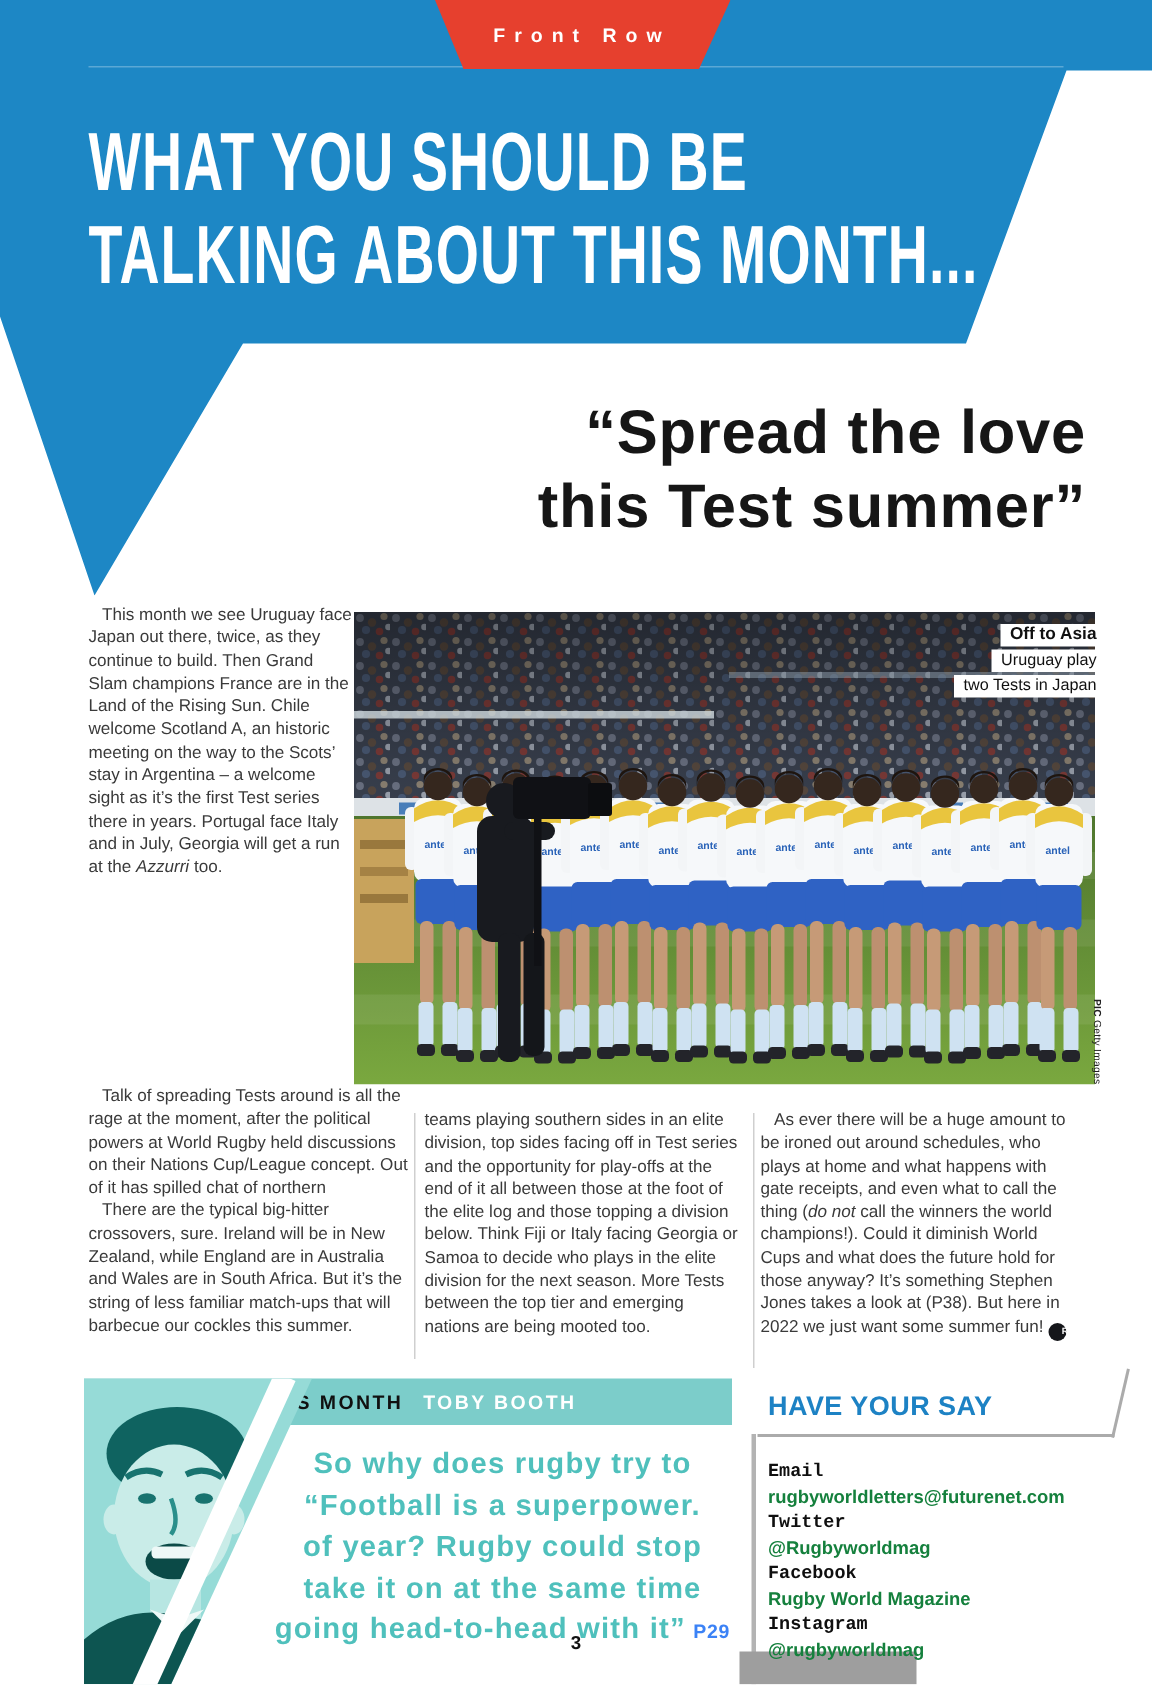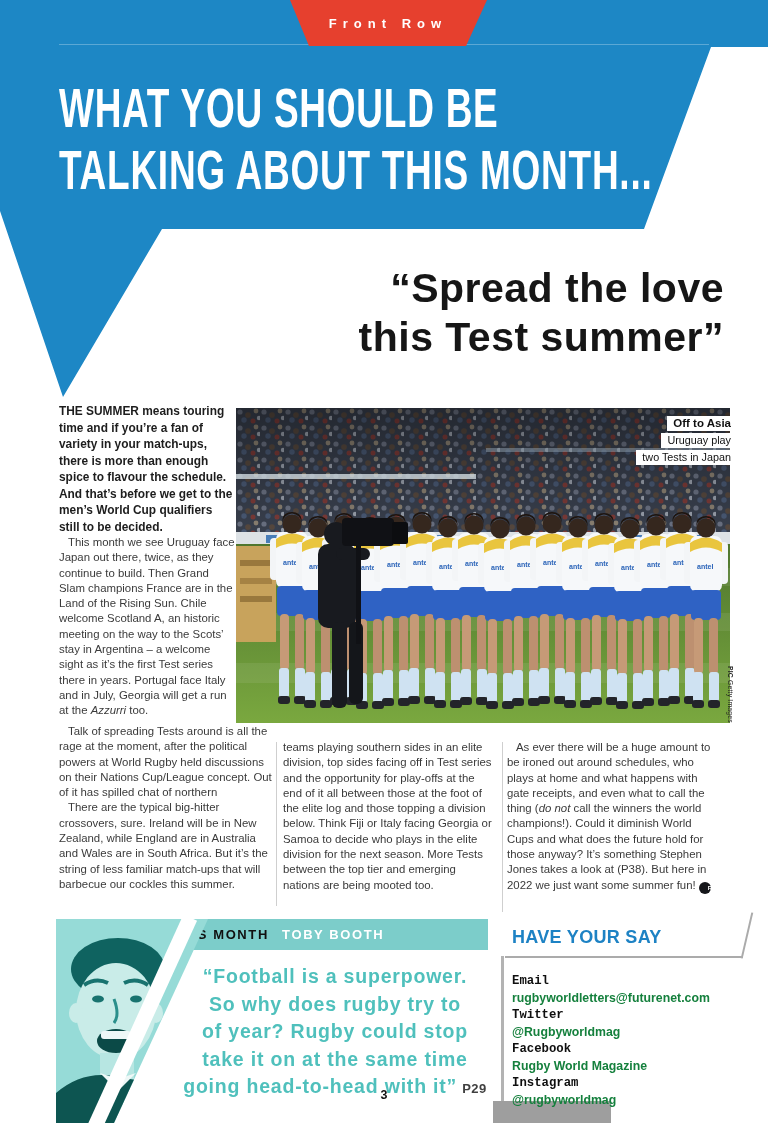--- a/index.html
+++ b/index.html
@@ -57,21 +57,21 @@
   .pull-bar .bar-text { position:absolute; left:116px; top:0; line-height:31px; font-size:13px;
     font-weight:bold; letter-spacing:1.6px; white-space:nowrap; }
   .kicker-left { color:#101010; } .kicker-right { color:#ffffff; margin-left:8px; }
   .tphoto { position:absolute; left:0; top:0; width:160px; height:204px; z-index:2;
     clip-path: polygon(0 0, 152px 0, 58px 204px, 0 204px); }
   .slash { position:absolute; left:78px; top:-12px; width:15px; height:235px; background:#ffffff;
     transform:rotate(24.5deg); }
   .pquote { position:absolute; left:126px; top:44px; width:306px; text-align:center; z-index:3;
     font-weight:bold; font-size:19.5px; line-height:27.5px; letter-spacing:.8px; color:#4fc0bc; }
   .pquote .ln { display:block; }
-  .pageref { color:#404040; font-size:13px; letter-spacing:.5px; margin-left:5px; }
+  .pageref { color:#3b82f6; font-size:13px; letter-spacing:.5px; margin-left:5px; }
 
   
   .hys-title { position:absolute; left:512px; top:927px; color:#1d82c4; font-size:18px;
     font-weight:bold; letter-spacing:.3px; }
   .hys-line { position:absolute; left:505px; top:956px; width:238px; height:2px; background:#ababab; }
   .hys-slash { position:absolute; left:746px; top:912px; width:2px; height:47px; background:#ababab;
     transform:rotate(13deg); }
   .hys-list { position:absolute; left:512px; top:973px; font-size:12.3px; line-height:17px; }
   .hys-label { font-weight:bold; color:#0f0f0f;font-family:Liberation Mono, monospace; }
   .hys-value { color:#15803d;font-weight:bold; }
@@ -92,21 +92,20 @@
   </div>
   <div class="headline-line" id="hl1">WHAT YOU SHOULD BE</div>
   <div class="headline-line" id="hl2">TALKING ABOUT THIS MONTH...</div>
 
   <div class="quote-head">
     <span style="display:block">“Spread the love</span>
     <span style="display:block">this Test summer”</span>
   </div>
 
   <div class="colA bodytxt">
-    <p class="para intro">THE SUMMER means touring time and if you’re a fan of variety in your match-ups, there is more than enough spice to flavour the schedule. And that’s before we get to the men’s World Cup qualifiers still to be decided.</p>
     <p class="para ind"><span>This month we see Uruguay face Japan out there, twice, as they continue to build. Then Grand Slam champions France are in the Land of the Rising Sun. Chile welcome Scotland A, an historic meeting on the way to the Scots’ stay in Argentina – a welcome sight as it’s the first Test series there in years. Portugal face Italy and in July, Georgia will get a run at the </span><span class="it">Azzurri</span><span> too.</span></p>
   </div>
 
   <div class="colB bodytxt">
     <p class="para ind">Talk of spreading Tests around is all the rage at the moment, after the political powers at World Rugby held discussions on their Nations Cup/League concept. Out of it has spilled chat of northern</p>
     <p class="para ind">There are the typical big-hitter crossovers, sure. Ireland will be in New Zealand, while England are in Australia and Wales are in South Africa. But it’s the string of less familiar match-ups that will barbecue our cockles this summer.</p>
   </div>
 
   <div class="colC bodytxt">
     <p class="para">teams playing southern sides in an elite division, top sides facing off in Test series and the opportunity for play-offs at the end of it all between those at the foot of the elite log and those topping a division below. Think Fiji or Italy facing Georgia or Samoa to decide who plays in the elite division for the next season. More Tests between the top tier and emerging nations are being mooted too.</p>
@@ -241,22 +240,22 @@
         <path d="M58,80 q6,16 0,24" stroke="#2a8f8b" stroke-width="3" fill="none"></path>
         <ellipse cx="60" cy="122" rx="19" ry="12" fill="#0b4a47"></ellipse>
         <rect x="45" y="112" width="30" height="8" rx="3" fill="#eef8f7"></rect>
         <rect x="44" y="134" width="34" height="26" fill="#b7e6e2"></rect>
         <path d="M0,204 L0,174 Q28,150 62,158 L122,168 L160,204 Z" fill="#0d5551"></path>
         <path d="M44,154 L62,172 L80,154 L62,160 Z" fill="#eef8f7"></path>
       </svg>
       <div class="slash"></div>
     </div>
     <div class="pquote">
+      <span class="ln">So why does rugby try to</span>
       <span class="ln">“Football is a superpower.</span>
-      <span class="ln">So why does rugby try to</span>
       <span class="ln">of year? Rugby could stop</span>
       <span class="ln">take it on at the same time</span>
       <span class="ln"><span>going head-to-head with it”</span><span class="pageref">P29</span></span>
     </div>
   </div>
 
   <div class="hys-title">HAVE YOUR SAY</div>
   <div class="hys-line"></div>
   <div class="hys-slash"></div>
   <div class="hys-list">

